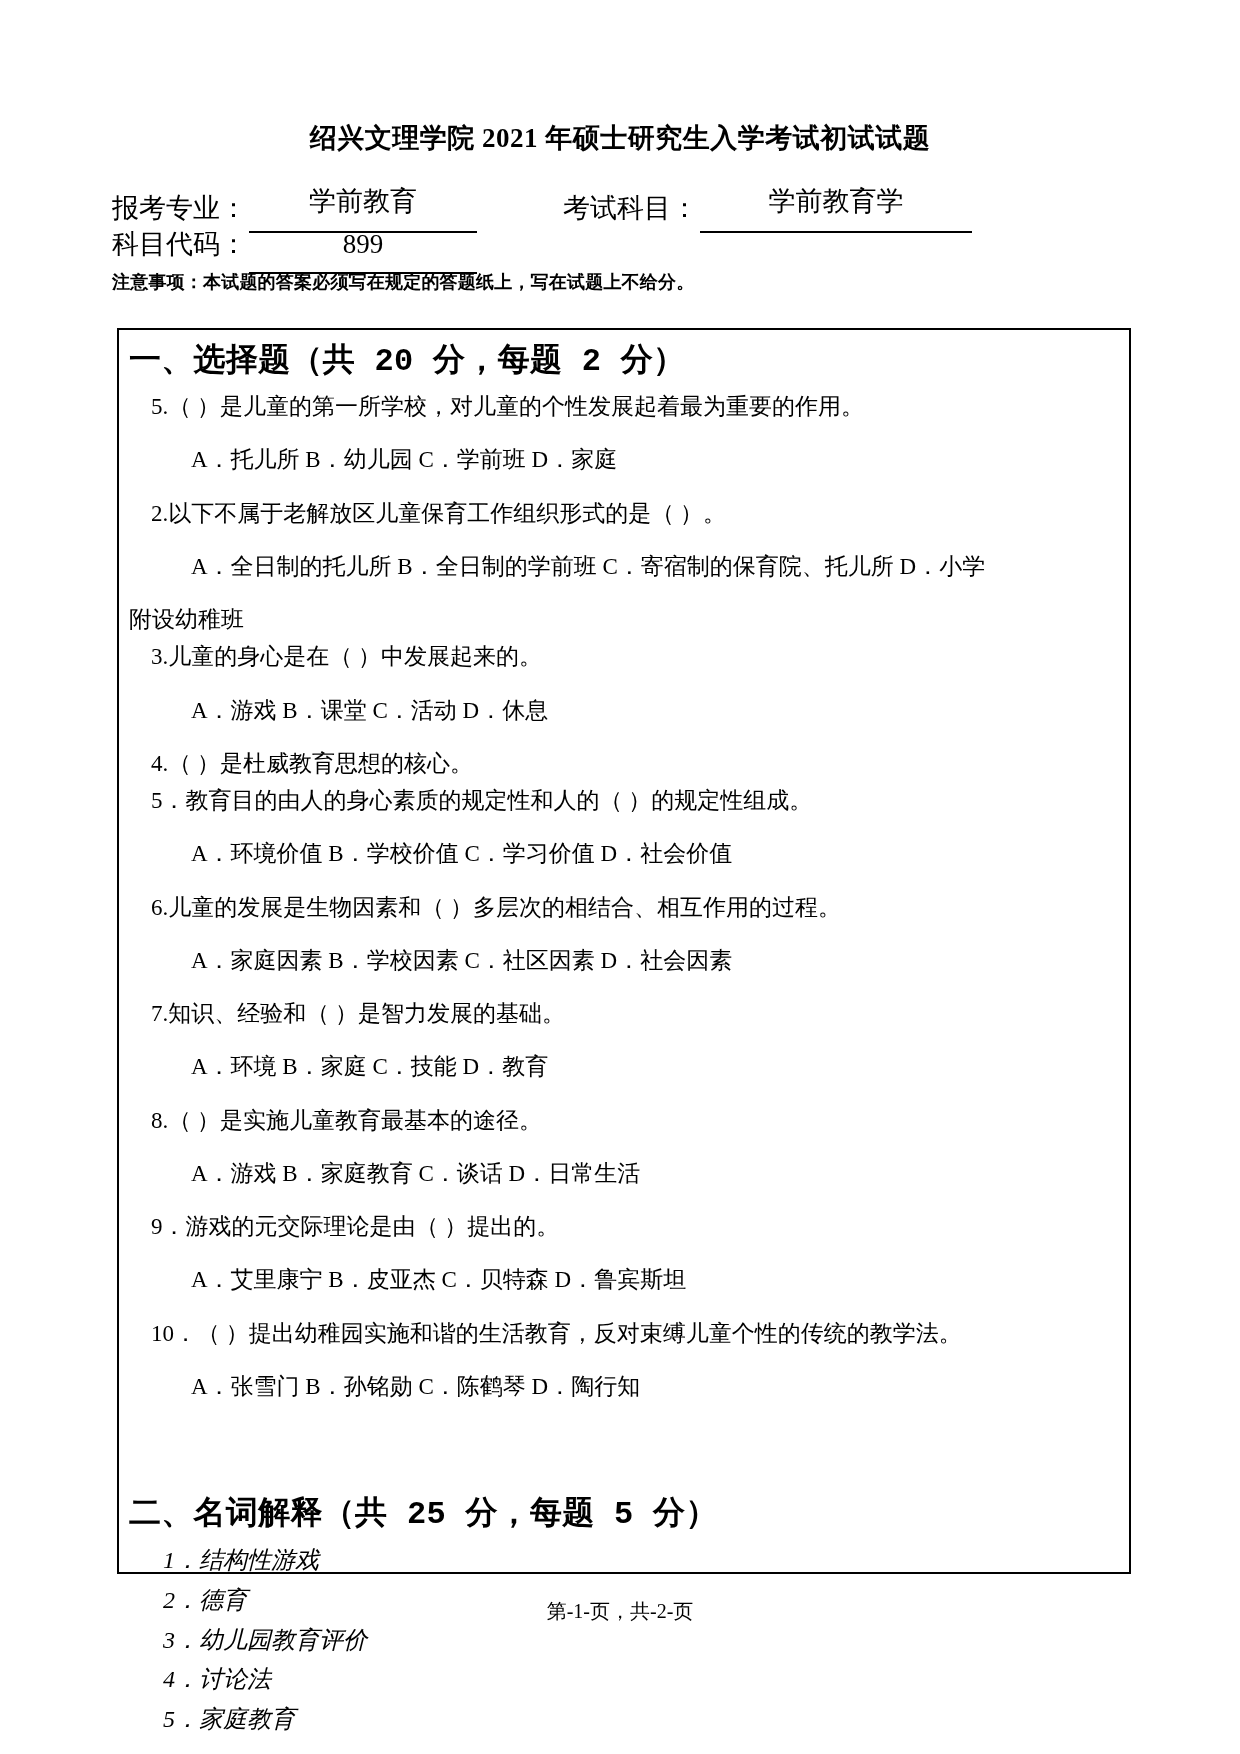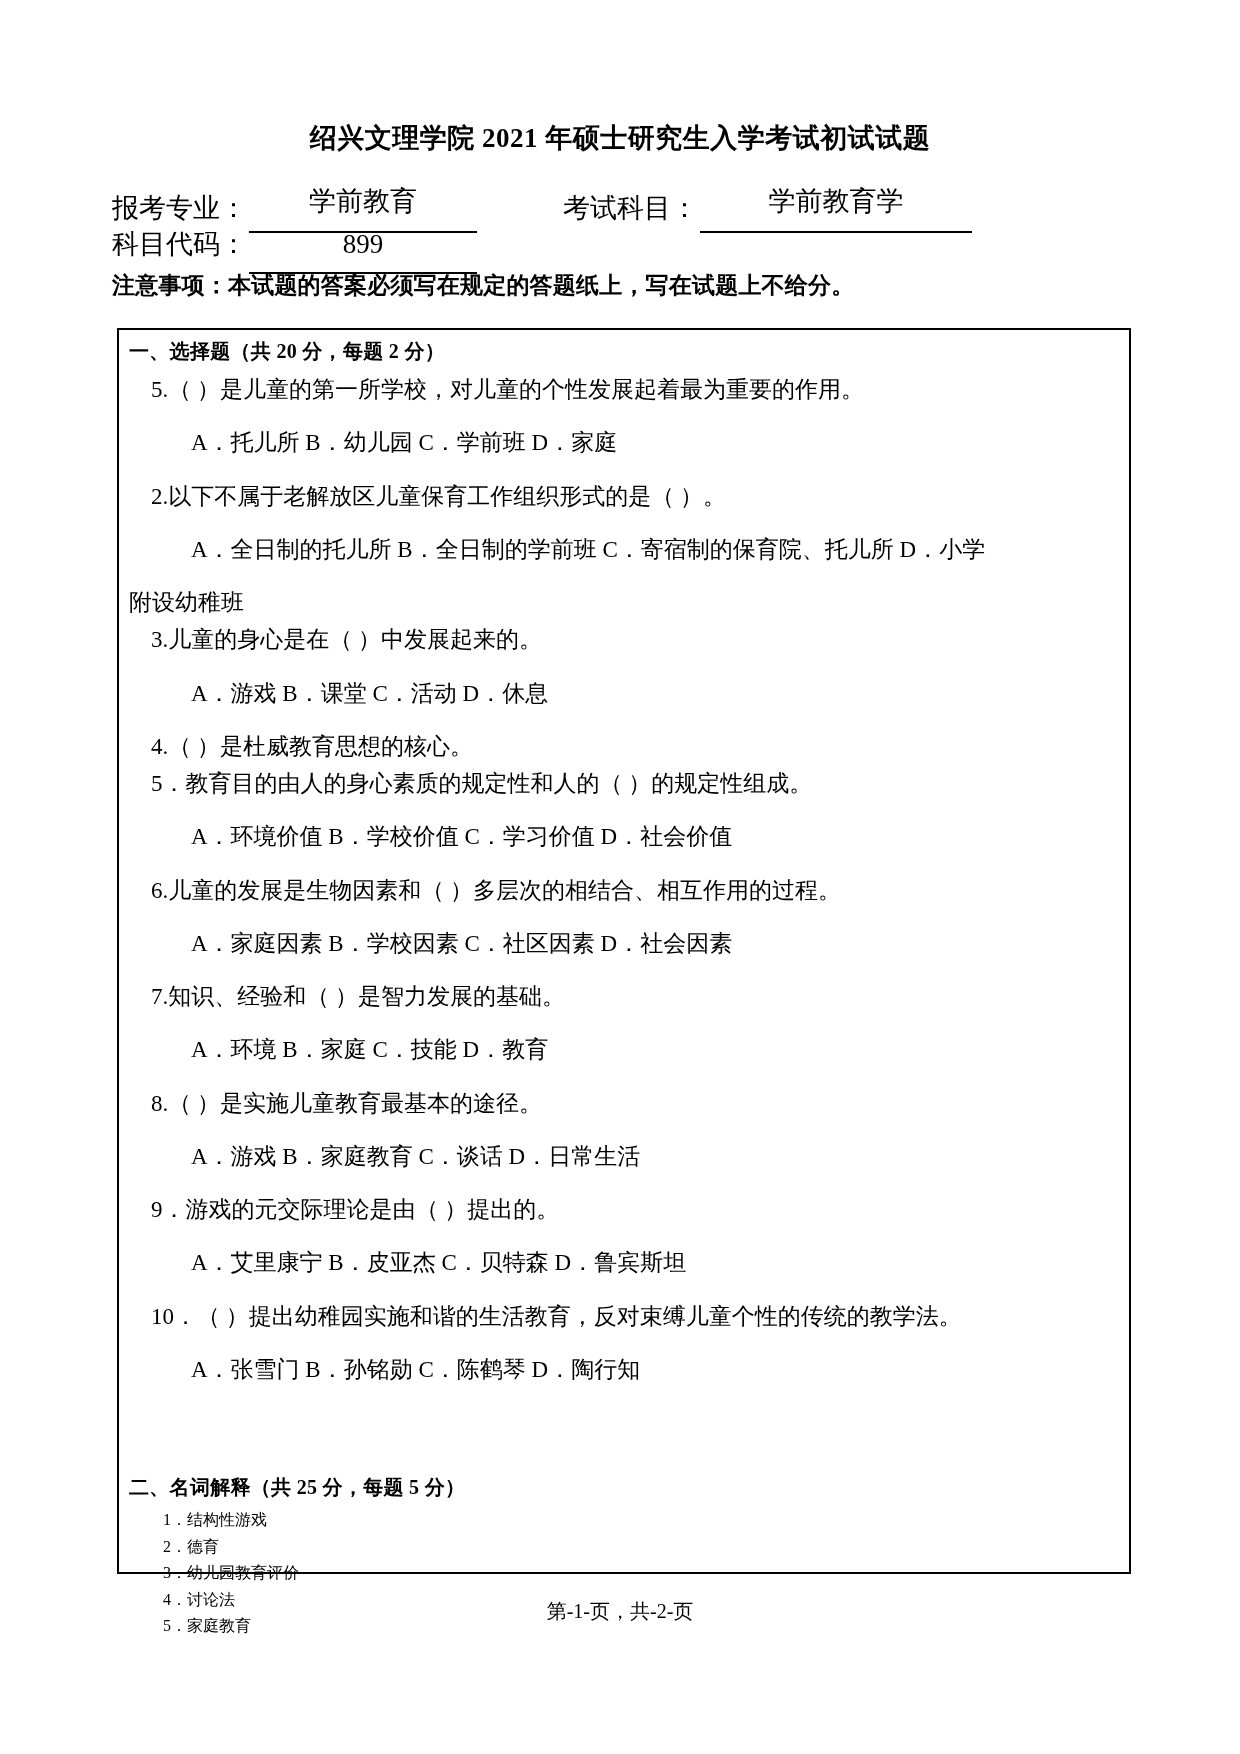--- a/index.html
+++ b/index.html
@@ -60,66 +60,68 @@
   .mv-major { width: 228px; margin-left: 2px; }
   .mv-subject { width: 272px; margin-left: 2px; }
   .mv-code { width: 228px; margin-left: 2px; }
   .meta-gap { display: inline-block; width: 86px; }
 
   
   .notice {
     position: absolute;
     left: 112px;
     top: 270px;
-    font-size: 23px;
+    font-size: 18px;
     font-weight: bold;
     font-family: "Liberation Sans", "DejaVu Sans", sans-serif;
     letter-spacing: 0.2px;
   }
 
   
   .exam-box {
     position: absolute;
     left: 117px;
     top: 328px;
     width: 1014px;
     height: 1246px;
     border: 2px solid #000;
     box-sizing: border-box;
     padding: 4px 14px 0 10px;
   }
 
   .section-heading {
-    font-size: 20px;
+    font-size: 32px;
     font-weight: bold;
     margin: 4px 0 6px 0;
     letter-spacing: 0.3px;
+    font-family: Liberation Mono, monospace;
   }
 
   .q-stem {
     font-size: 23px;
     line-height: 1.62;
     margin: 0 0 0 0;
     padding-left: 22px;
     text-indent: 0;
   }
   .q-options {
     font-size: 23px;
     line-height: 1.62;
     margin: 16px;
     padding-left: 46px;
   }
 
   .spacer-block { height: 66px; }
 
   .term-item {
-    font-size: 16px;
+    font-size: 24px;
     line-height: 1.66;
     padding-left: 34px;
     margin: 0;
+    font-style: italic;
   }
 
   
   .footer {
     position: absolute;
     left: 0;
     top: 1598px;
     width: 1240px;
     text-align: center;
     font-size: 20px;

